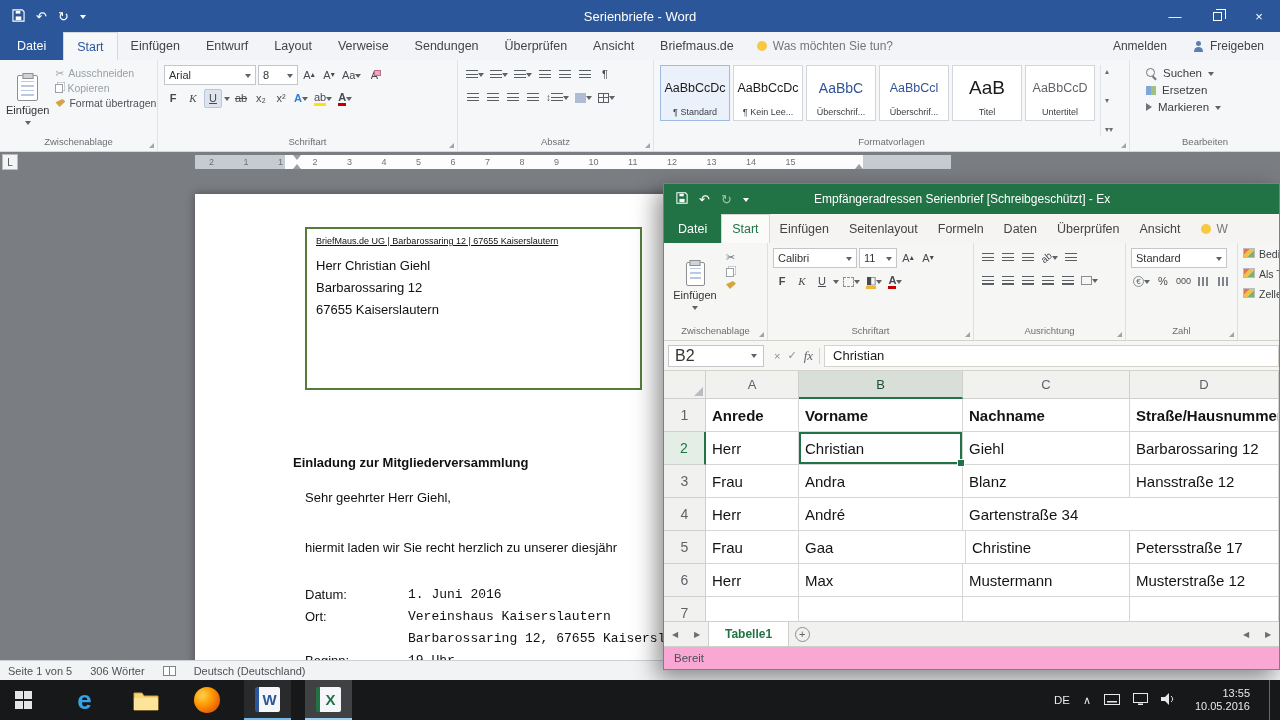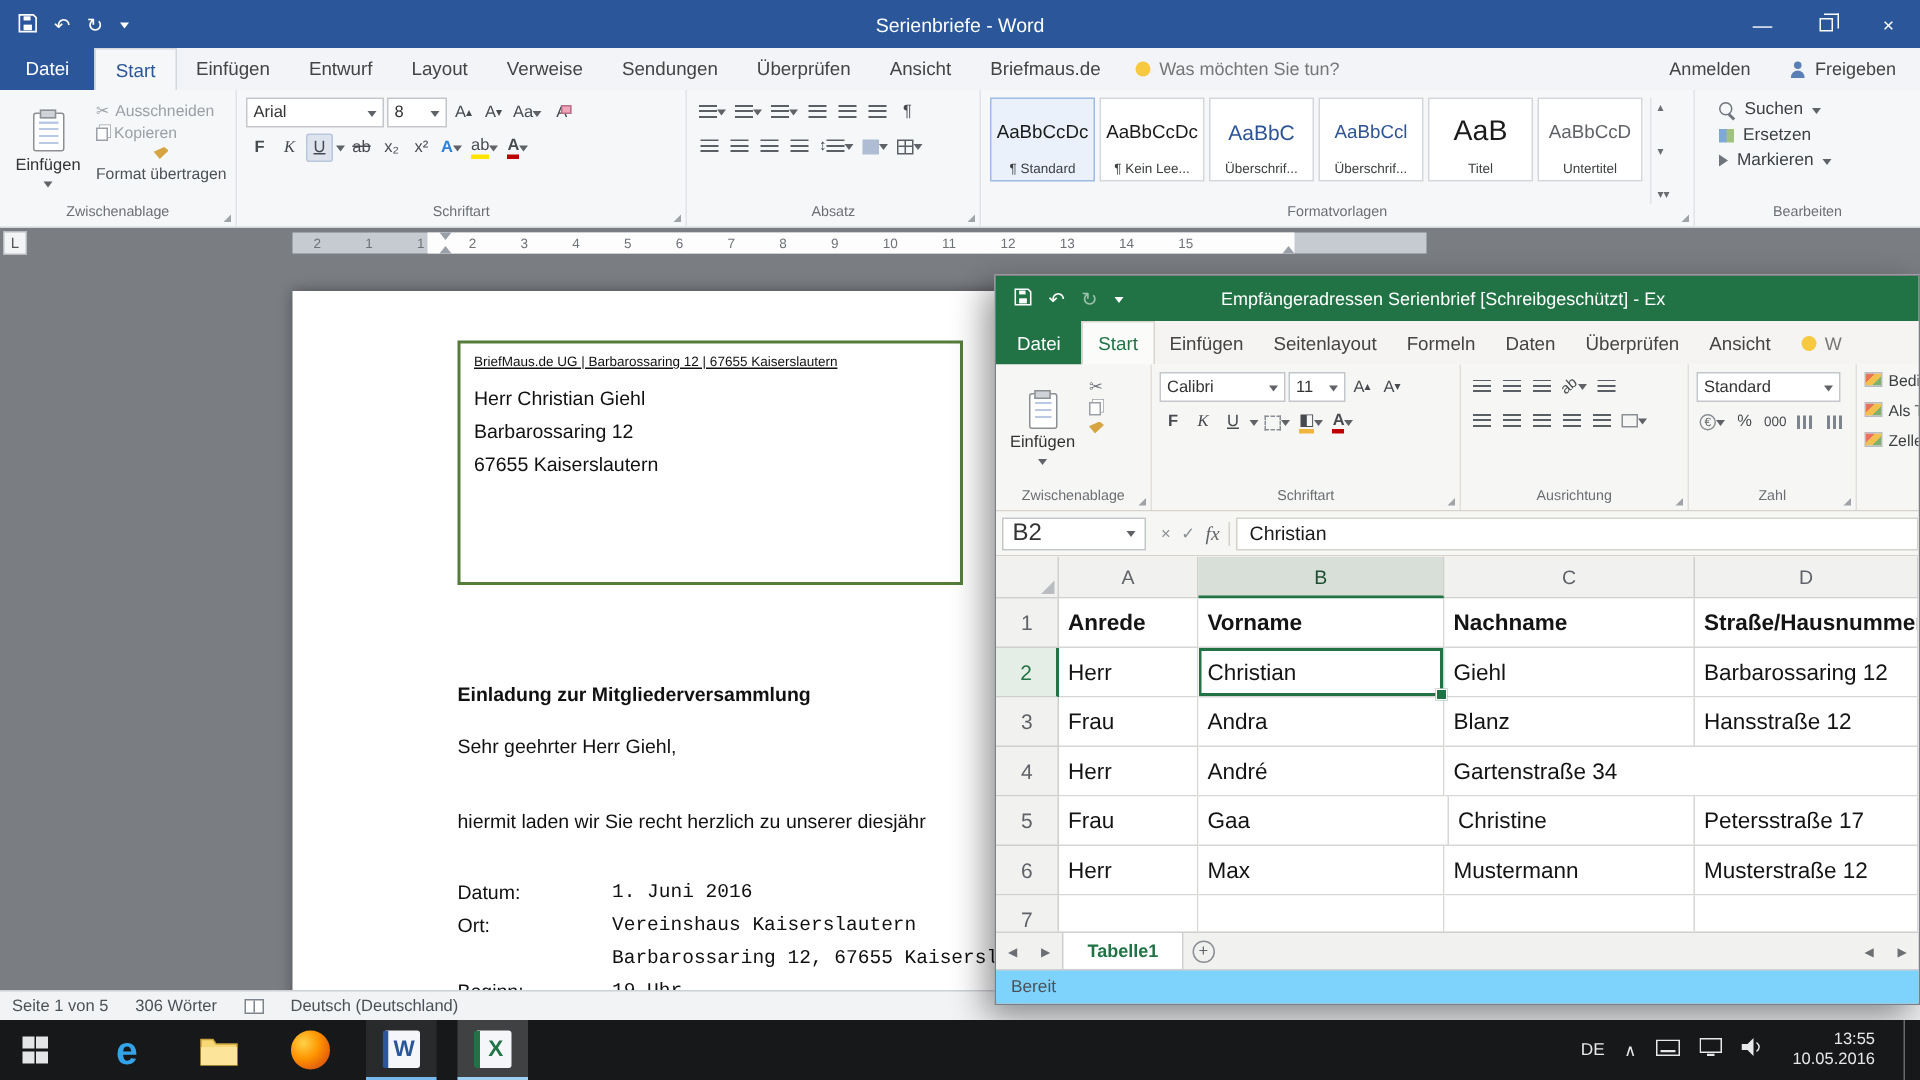--- a/index.html
+++ b/index.html
@@ -36,21 +36,21 @@
   .dlg{position:absolute;right:3px;bottom:3px;width:0;height:0;border-left:5px solid transparent;border-bottom:5px solid #8a8f95;opacity:.8;}
   .caret{display:inline-block;width:0;height:0;border:3.5px solid transparent;border-top:4px solid #5f6368;transform:translateY(2px);}
   .caret.w{border-top-color:#fff;}
 
   .paste-big{display:flex;flex-direction:column;align-items:center;justify-content:center;gap:3px;width:52px;font-size:11px;color:#333;}
   .clipboard-ic{width:21px;height:26px;background:#fff;border:1px solid #8c8f94;border-radius:2px;position:relative;}
   .clipboard-ic::before{content:"";position:absolute;top:-3px;left:50%;transform:translateX(-50%);width:9px;height:4px;background:#cfd3d8;border:1px solid #8c8f94;}
   .clipboard-ic::after{content:"";position:absolute;left:3px;right:3px;top:5px;bottom:4px;background:repeating-linear-gradient(to bottom,#b9c9e4 0 1.5px,transparent 1.5px 4.5px);}
   .clip-col{display:flex;flex-direction:column;justify-content:flex-start;gap:3px;font-size:10.5px;padding-top:2px;}
   .clip-item{display:flex;align-items:center;gap:4px;color:#9aa0a6;white-space:nowrap;}
-  .clip-item.en{color:#4c5157;flex-direction:column;}
+  .clip-item.en{color:#4c5157;}
   .ic-copy{width:8px;height:9px;border:1px solid #9aa0a6;background:#fff;box-shadow:2px -2px 0 -0.5px #fff,2px -2px 0 0 #9aa0a6;display:inline-block;}
   .ic-brush{width:10px;height:8px;background:#d6a441;clip-path:polygon(0 40%,70% 0,100% 30%,40% 100%);display:inline-block;}
 
   .font-rows,.para-rows{display:flex;flex-direction:column;gap:4px;}
   .row-ics{display:flex;align-items:center;gap:2px;}
   .combo{height:20px;background:#fff;border:1px solid #c3c7cc;display:flex;align-items:center;font-size:11px;color:#333;padding:0 4px;gap:4px;}
   .ib{height:19px;min-width:18px;padding:0 2px;display:inline-flex;align-items:center;justify-content:center;font-size:11px;color:#474b50;border-radius:2px;line-height:1;}
   .lines{width:12px;height:10px;background:repeating-linear-gradient(to bottom,#5a5f66 0 1.3px,transparent 1.3px 3.6px);display:inline-block;}
   .bld{font-weight:bold;}
   .itl{font-style:italic;font-family:"Liberation Serif",serif;}
@@ -156,21 +156,21 @@
   .xc.hdr{font-weight:bold;}
   .xc.selcell{position:relative;box-shadow:inset 0 0 0 2px #217346;overflow:visible;z-index:2;}
   .xc.selcell::after{content:"";position:absolute;right:-3px;bottom:-3px;width:6px;height:6px;background:#217346;border:1px solid #fff;}
 
   .x-sheetbar{height:25px;background:#f1f1ef;border-top:1px solid #cfcfcd;display:flex;align-items:stretch;font-size:12px;color:#444;flex:0 0 auto;}
   .nav-ar{width:22px;display:flex;align-items:center;justify-content:center;font-size:8px;color:#6b6f74;}
   .sheet-tab{display:flex;align-items:center;padding:0 16px;background:#fff;color:#217346;font-weight:bold;border-left:1px solid #cfcfcd;border-right:1px solid #cfcfcd;}
   .add-sheet{width:26px;display:flex;align-items:center;justify-content:center;}
   .add-sheet span{width:15px;height:15px;border-radius:50%;border:1px solid #8a8f95;color:#5f6368;font-size:11px;line-height:13px;text-align:center;}
   .sheet-spacer{flex:1;}
-  .x-status{height:23px;background:#7dd3fc;border-top:1px solid #cfcfcd;display:flex;align-items:center;padding-left:10px;font-size:11.5px;color:#4c5157;flex:0 0 auto;}
+  .x-status{height:23px;background:#f9a8d4;border-top:1px solid #cfcfcd;display:flex;align-items:center;padding-left:10px;font-size:11.5px;color:#4c5157;flex:0 0 auto;}
 
   
   .taskbar{position:absolute;left:0;top:680px;width:1280px;height:40px;background:#161819;display:flex;align-items:stretch;z-index:20;}
   .tb-btn{width:47px;display:flex;align-items:center;justify-content:center;position:relative;}
   .tb-btn.running{background:rgba(255,255,255,.08);border-bottom:2px solid #76b9ed;}
   .tb-btn.active{background:rgba(255,255,255,.18);border-bottom:2px solid #9ccff2;}
   .win-logo{display:grid;grid-template-columns:8px 8px;grid-template-rows:8px 8px;gap:1.5px;}
   .win-logo i{background:#e3e5e6;}
   .edge-e{color:#35a3e8;font-size:26px;font-weight:bold;line-height:1;}
   .ff-ball{width:26px;height:26px;border-radius:50%;background:radial-gradient(circle at 32% 32%,#ffd24a 0%,#ff9500 42%,#e3600c 75%,#a74400 100%);}
@@ -450,21 +450,21 @@
     </div>
 
     <div class="docarea">
       <div class="page">
         <div class="addr-box">
           <div class="sender">BriefMaus.de UG | Barbarossaring 12 | 67655 Kaiserslautern</div>
           <div class="recip">Herr Christian Giehl</div>
           <div class="recip">Barbarossaring 12</div>
           <div class="recip">67655 Kaiserslautern</div>
         </div>
-        <div class="ln subject" style="top:261px;left:110px;">Einladung zur Mitgliederversammlung</div>
+        <div class="ln subject" style="top:261px;left:98px;">Einladung zur Mitgliederversammlung</div>
         <div class="ln" style="top:296px;left:110px;">Sehr geehrter Herr Giehl,</div>
         <div class="ln" style="top:346px;left:110px;">hiermit laden wir Sie recht herzlich zu unserer diesjähr</div>
         <div class="ln dl" style="top:393px;">Datum:</div>
         <div class="ln dv" style="top:393px;">1. Juni 2016</div>
         <div class="ln dl" style="top:415px;">Ort:</div>
         <div class="ln dv" style="top:415px;">Vereinshaus Kaiserslautern</div>
         <div class="ln dv" style="top:437px;">Barbarossaring 12, 67655 Kaiserslautern</div>
         <div class="ln dl" style="top:459px;">Beginn:</div>
         <div class="ln dv" style="top:459px;">19 Uhr</div>
       </div>

